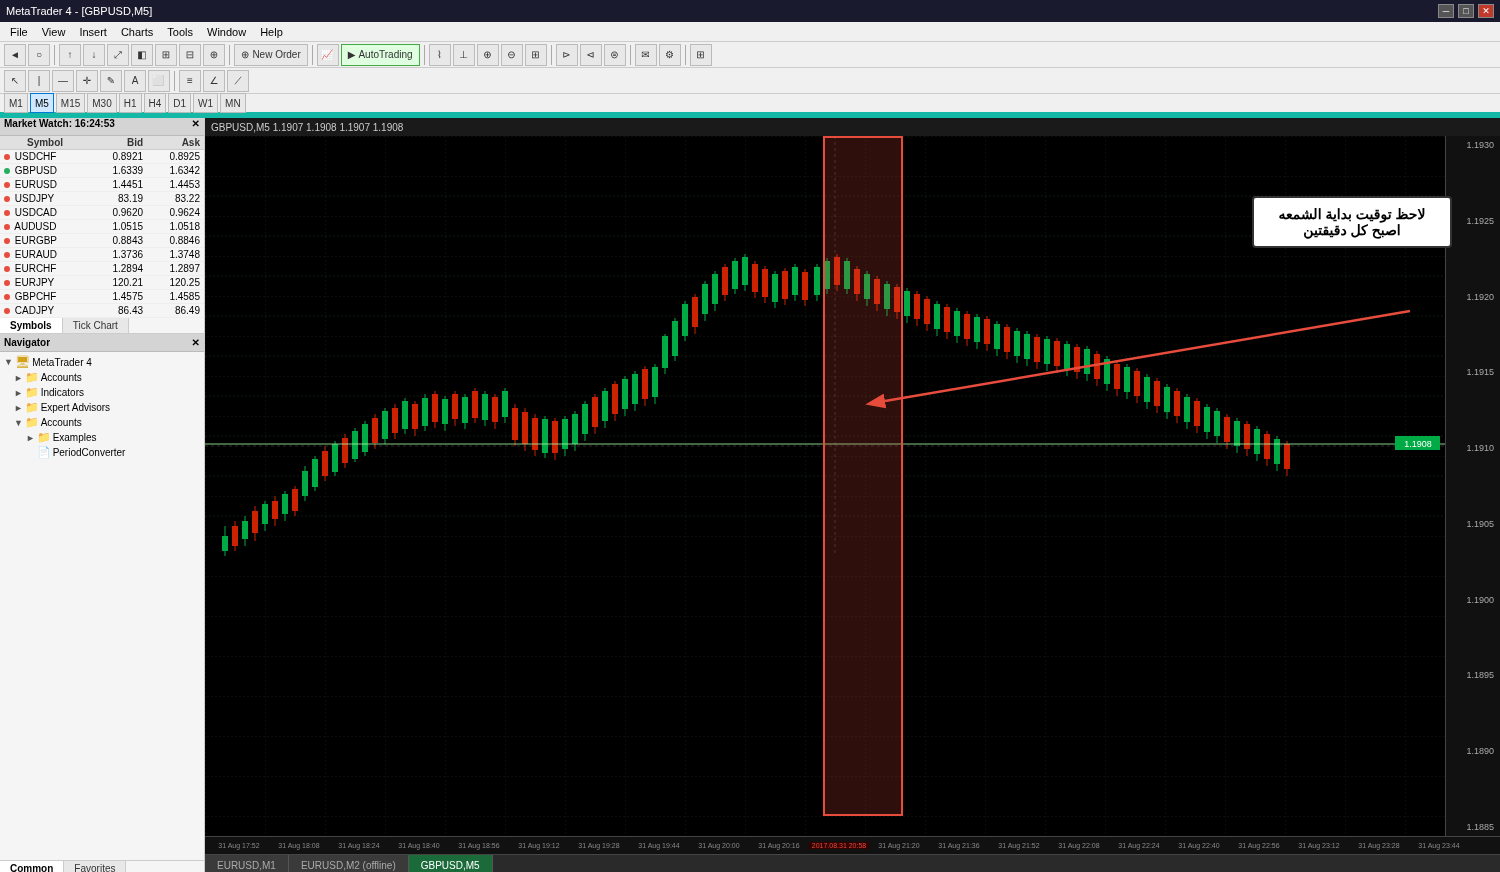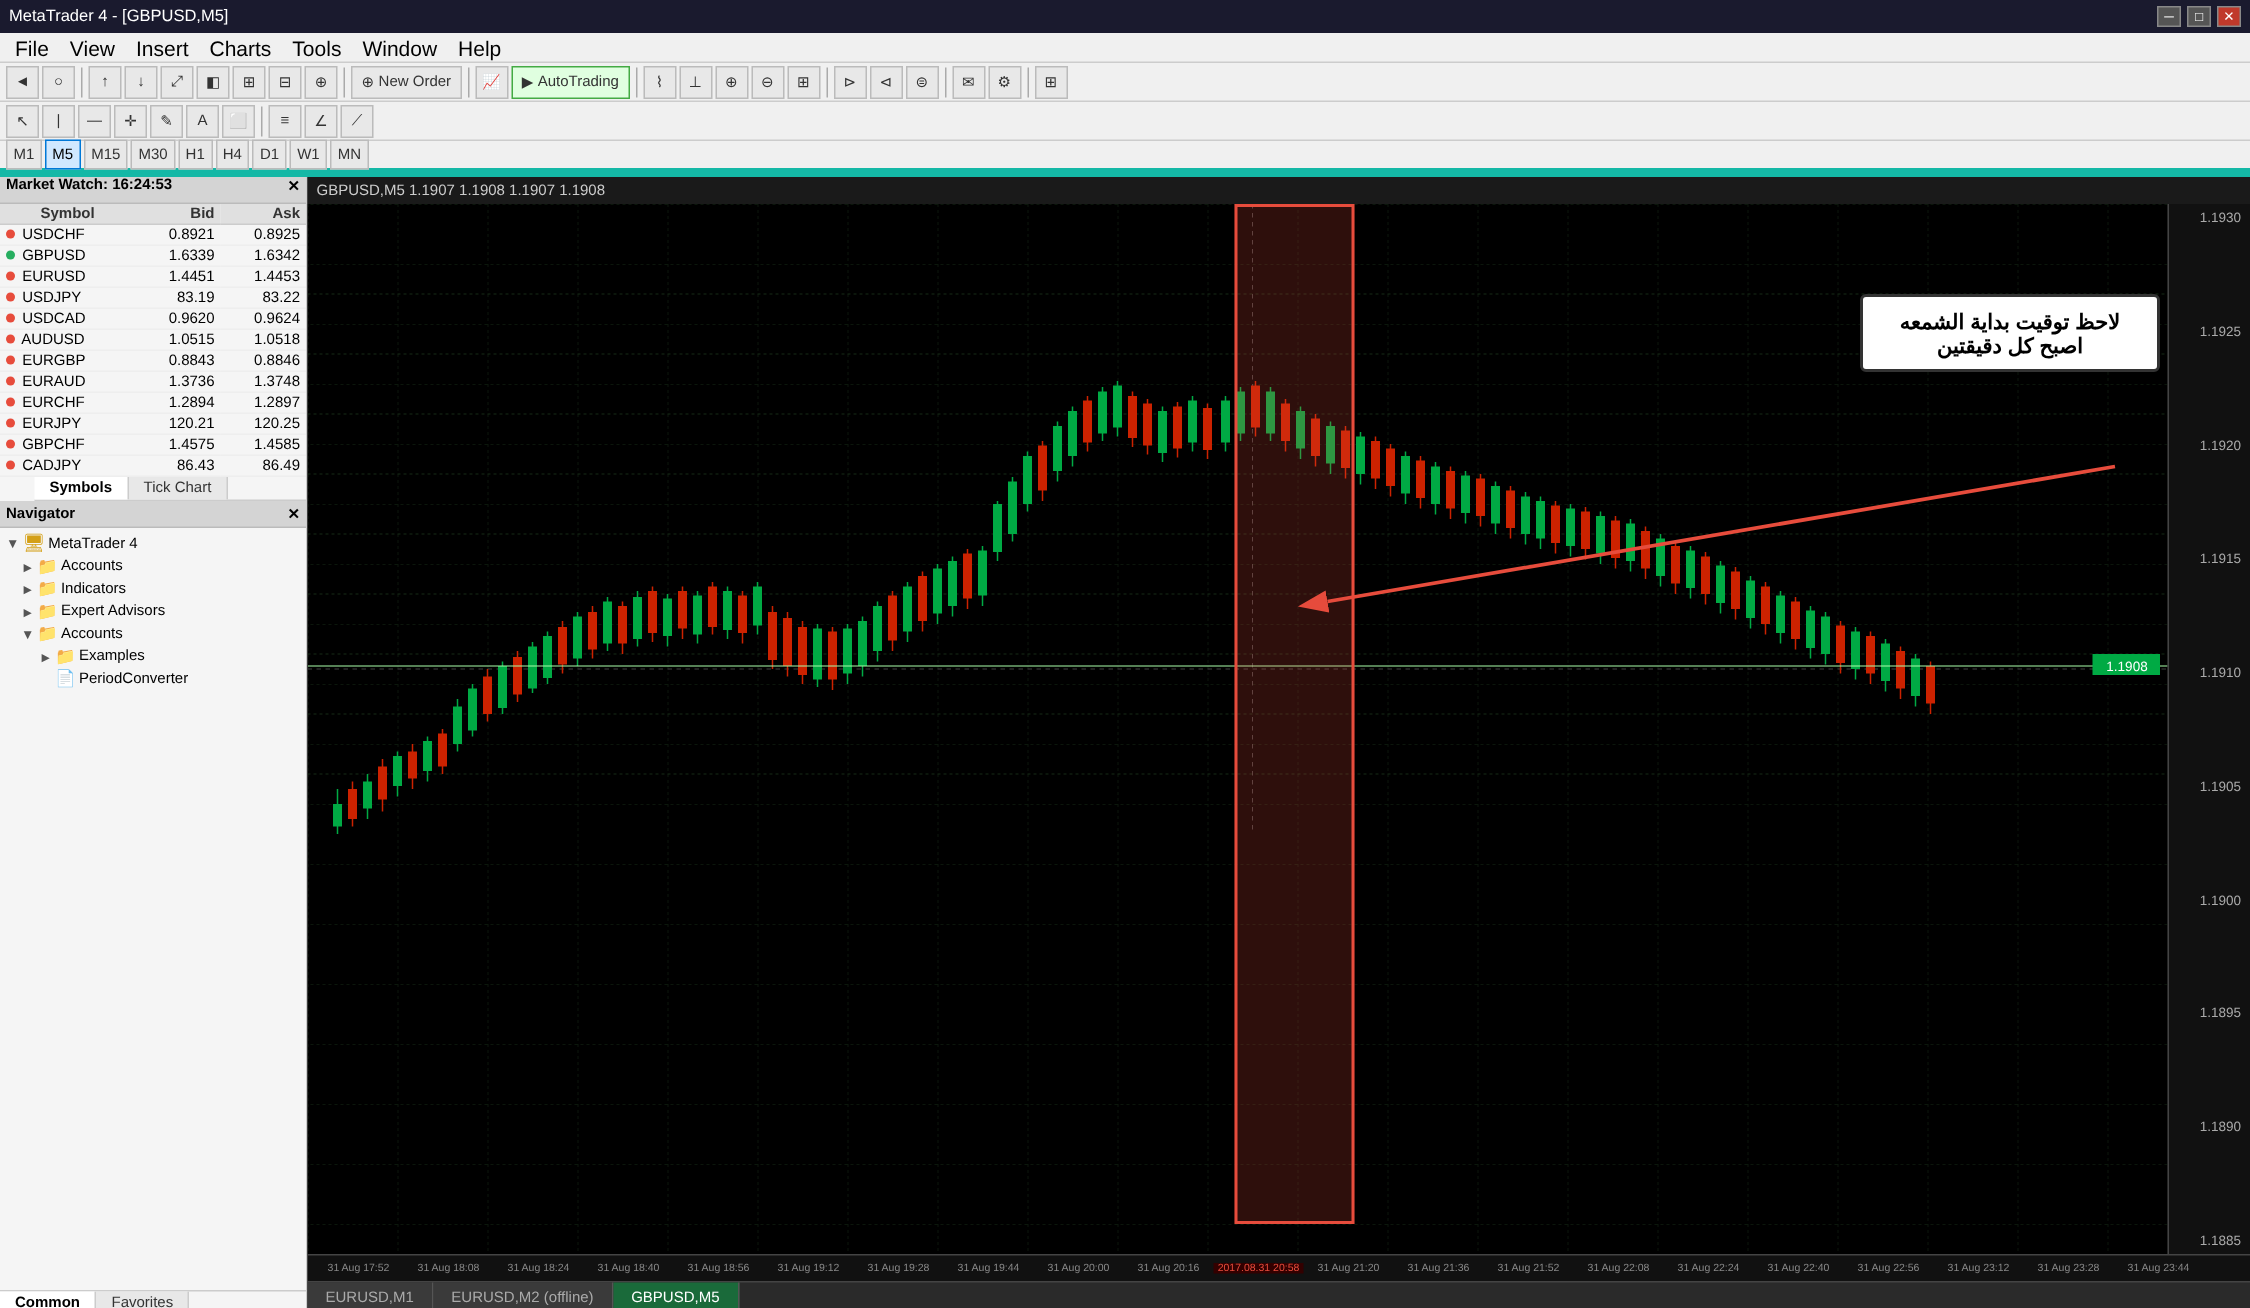--- a/index.html
+++ b/index.html
@@ -24,21 +24,21 @@
     .menu-bar {
       background: #f0f0f0;
       height: 20px;
       display: flex;
       align-items: center;
       padding: 0 4px;
       gap: 2px;
       border-bottom: 1px solid #ccc;
       color: #000;
     }
-    .menu-item { padding: 1px 6px; cursor: pointer; font-size: 14px; }
+    .menu-item { padding: 1px 6px; cursor: pointer; font-size: 11px; }
 
     
     .toolbar {
       background: #f0f0f0;
       height: 26px;
       display: flex;
       align-items: center;
       padding: 0 4px;
       border-bottom: 1px solid #ccc;
       gap: 2px;
@@ -140,21 +140,20 @@
       border-bottom: 1px solid #eee;
     }
     .market-table td.right { text-align: right; }
     .dot { display: inline-block; width: 6px; height: 6px; border-radius: 50%; background: #e74c3c; margin-right: 2px; vertical-align: middle; }
     .dot.green { background: #27ae60; }
 
     
     .panel-tabs {
       display: flex;
       border-bottom: 1px solid #ccc;
-      margin-left: 23px;
     }
     .panel-tab {
       padding: 2px 10px;
       background: #e8e8e8;
       border-right: 1px solid #ccc;
       font-size: 10px;
       cursor: pointer;
       color: #333;
     }
     .panel-tab.active { background: #fff; font-weight: bold; color: #000; }
@@ -954,21 +953,21 @@
 
         <line x1="0" y1="308" x2="1250" y2="308" stroke="#aaffaa" stroke-width="0.8"></line>
         <rect x="1190" y="300" width="45" height="14" fill="#00aa44"></rect>
         <text x="1213" y="311" fill="#fff" font-size="9" text-anchor="middle">1.1908</text>
 
       </svg>
 
       <div class="highlight-box" style="left:618px; top:auto; bottom:20px; width:80px; height:calc(100% - 20px); top:0;">
       </div>
 
-      <div class="annotation-box" style="right:60px; top:60px; width:200px;">
+      <div class="annotation-box" style="right:48px; top:60px; width:200px;">
         <div>لاحظ توقيت بداية الشمعه</div>
         <div>اصبح كل دقيقتين</div>
       </div>
 
       <svg style="position:absolute;right:0;top:0;width:100%;height:100%;pointer-events:none;">
         <defs>
           <marker id="arrowhead" markerWidth="8" markerHeight="6" refX="0" refY="3" orient="auto">
             <polygon points="0 0, 8 3, 0 6" fill="#e74c3c"></polygon>
           </marker>
         </defs>

